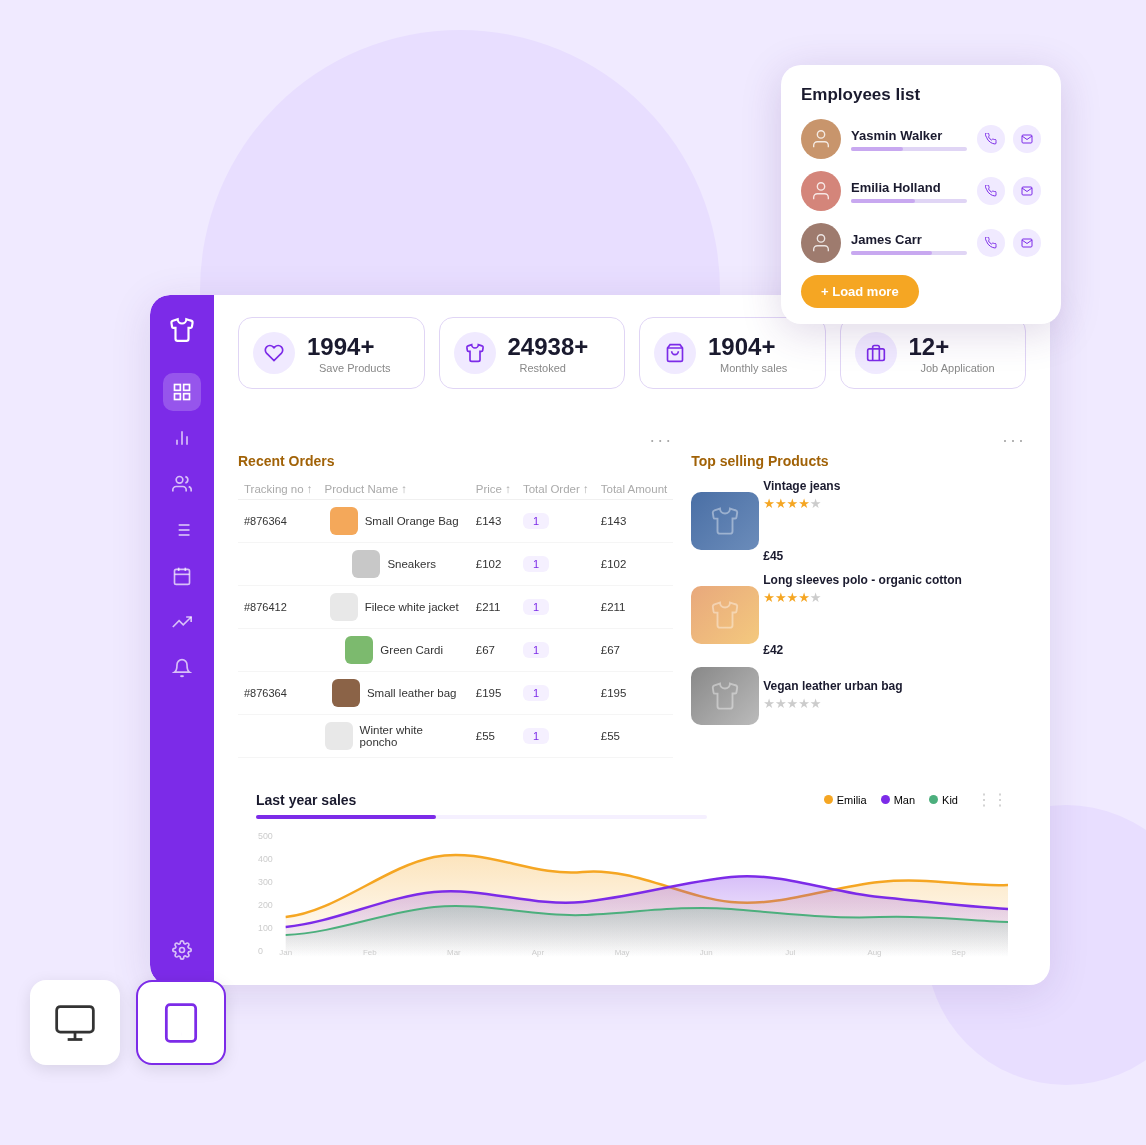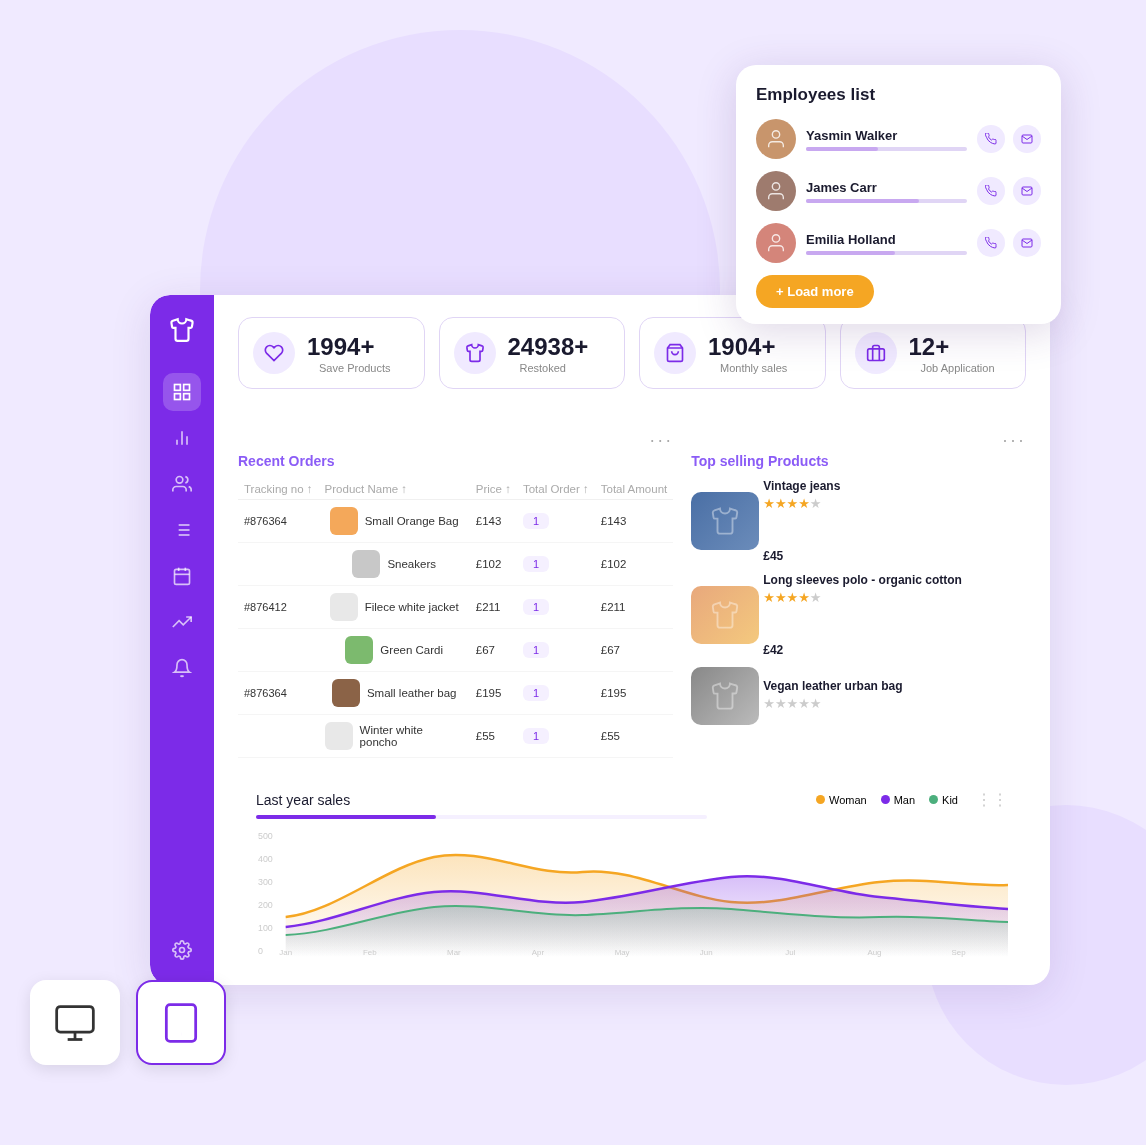--- a/index.html
+++ b/index.html
@@ -178,21 +178,21 @@
     }
     .section-header {
       display: flex;
       align-items: center;
       justify-content: space-between;
       margin-bottom: 10px;
     }
     .section-title {
       font-size: 14px;
       font-weight: 700;
-      color: #8b5cf6;
+      color: #a16207;
       margin-top: 42px;
     }
     .section-dots {
       color: #aaa;
       font-size: 18px;
       letter-spacing: 2px;
     }
 
     
     .orders-table {
@@ -267,21 +267,21 @@
       border-radius: 14px;
       padding: 16px 18px;
       margin-top: 0;
     }
     .sales-header {
       display: flex;
       align-items: center;
       justify-content: space-between;
       margin-bottom: 6px;
     }
-    .sales-title { font-size: 14px; font-weight: 400; color: #1a1a2e; }
+    .sales-title { font-size: 14px; font-weight: 700; color: #1a1a2e; }
     .legend {
       display: flex;
       gap: 14px;
       font-size: 11px;
     }
     .legend-item { display: flex; align-items: center; gap: 4px; }
     .legend-dot { width: 9px; height: 9px; border-radius: 50%; }
 
     
     .chart-container {
@@ -289,21 +289,21 @@
       height: 130px;
       position: relative;
     }
     .chart-svg { width: 100%; height: 100%; }
 
     
     .employees-card {
       position: absolute;
       top: 65px;
       right: 85px;
-      width: 325px;
+      width: 280px;
       background: #fff;
       border-radius: 20px;
       box-shadow: 0 8px 40px rgba(80,40,120,0.18);
       padding: 20px 20px 16px;
       z-index: 20;
     }
     .employees-title {
       font-size: 17px;
       font-weight: 700;
       color: #1a1a2e;
@@ -406,57 +406,57 @@
       </div>
       <div class="emp-action-btn">
         <svg width="12" height="12" viewBox="0 0 24 24" fill="none" stroke="#7c2be8" stroke-width="2">
               <path d="M4 4h16c1.1 0 2 .9 2 2v12c0 1.1-.9 2-2 2H4c-1.1 0-2-.9-2-2V6c0-1.1.9-2 2-2z"></path>
               <polyline points="22,6 12,13 2,6"></polyline>
             </svg>
       </div>
     </div>
   </div>
       <div class="employee-row">
+    <div class="employee-avatar" style="background:#d4857a;">
+      <svg width="22" height="22" viewBox="0 0 24 24" fill="none" stroke="rgba(255,255,255,0.8)" stroke-width="1.5">
+            <path d="M20 21v-2a4 4 0 00-4-4H8a4 4 0 00-4 4v2"></path>
+            <circle cx="12" cy="7" r="4"></circle>
+          </svg>
+    </div>
+    <div class="employee-info">
+      <div class="employee-name">Emilia Holland</div>
+      <div class="employee-bar">
+        <div style="height:100%;width:55%;background:#c8a8f0;border-radius:2px;"></div>
+      </div>
+    </div>
+    <div class="employee-actions">
+      <div class="emp-action-btn">
+        <svg width="12" height="12" viewBox="0 0 24 24" fill="none" stroke="#7c2be8" stroke-width="2">
+              <path d="M22 16.92v3a2 2 0 01-2.18 2 19.79 19.79 0 01-8.63-3.07A19.5 19.5 0 013.07 8.81 19.79 19.79 0 01.5 2.2 2 2 0 012.48.02h3a2 2 0 012 1.72 12.84 12.84 0 00.7 2.81 2 2 0 01-.45 2.11L6.91 7.91a16 16 0 006.18 6.18l1.27-1.27a2 2 0 012.11-.45 12.84 12.84 0 002.81.7A2 2 0 0121.98 14.9z"></path>
+            </svg>
+      </div>
+      <div class="emp-action-btn">
+        <svg width="12" height="12" viewBox="0 0 24 24" fill="none" stroke="#7c2be8" stroke-width="2">
+              <path d="M4 4h16c1.1 0 2 .9 2 2v12c0 1.1-.9 2-2 2H4c-1.1 0-2-.9-2-2V6c0-1.1.9-2 2-2z"></path>
+              <polyline points="22,6 12,13 2,6"></polyline>
+            </svg>
+      </div>
+    </div>
+  </div>
+      <div class="employee-row">
     <div class="employee-avatar" style="background:#9e7b6e;">
       <svg width="22" height="22" viewBox="0 0 24 24" fill="none" stroke="rgba(255,255,255,0.8)" stroke-width="1.5">
             <path d="M20 21v-2a4 4 0 00-4-4H8a4 4 0 00-4 4v2"></path>
             <circle cx="12" cy="7" r="4"></circle>
           </svg>
     </div>
     <div class="employee-info">
       <div class="employee-name">James Carr</div>
       <div class="employee-bar">
         <div style="height:100%;width:70%;background:#c8a8f0;border-radius:2px;"></div>
-      </div>
-    </div>
-    <div class="employee-actions">
-      <div class="emp-action-btn">
-        <svg width="12" height="12" viewBox="0 0 24 24" fill="none" stroke="#7c2be8" stroke-width="2">
-              <path d="M22 16.92v3a2 2 0 01-2.18 2 19.79 19.79 0 01-8.63-3.07A19.5 19.5 0 013.07 8.81 19.79 19.79 0 01.5 2.2 2 2 0 012.48.02h3a2 2 0 012 1.72 12.84 12.84 0 00.7 2.81 2 2 0 01-.45 2.11L6.91 7.91a16 16 0 006.18 6.18l1.27-1.27a2 2 0 012.11-.45 12.84 12.84 0 002.81.7A2 2 0 0121.98 14.9z"></path>
-            </svg>
-      </div>
-      <div class="emp-action-btn">
-        <svg width="12" height="12" viewBox="0 0 24 24" fill="none" stroke="#7c2be8" stroke-width="2">
-              <path d="M4 4h16c1.1 0 2 .9 2 2v12c0 1.1-.9 2-2 2H4c-1.1 0-2-.9-2-2V6c0-1.1.9-2 2-2z"></path>
-              <polyline points="22,6 12,13 2,6"></polyline>
-            </svg>
-      </div>
-    </div>
-  </div>
-      <div class="employee-row">
-    <div class="employee-avatar" style="background:#d4857a;">
-      <svg width="22" height="22" viewBox="0 0 24 24" fill="none" stroke="rgba(255,255,255,0.8)" stroke-width="1.5">
-            <path d="M20 21v-2a4 4 0 00-4-4H8a4 4 0 00-4 4v2"></path>
-            <circle cx="12" cy="7" r="4"></circle>
-          </svg>
-    </div>
-    <div class="employee-info">
-      <div class="employee-name">Emilia Holland</div>
-      <div class="employee-bar">
-        <div style="height:100%;width:55%;background:#c8a8f0;border-radius:2px;"></div>
       </div>
     </div>
     <div class="employee-actions">
       <div class="emp-action-btn">
         <svg width="12" height="12" viewBox="0 0 24 24" fill="none" stroke="#7c2be8" stroke-width="2">
               <path d="M22 16.92v3a2 2 0 01-2.18 2 19.79 19.79 0 01-8.63-3.07A19.5 19.5 0 013.07 8.81 19.79 19.79 0 01.5 2.2 2 2 0 012.48.02h3a2 2 0 012 1.72 12.84 12.84 0 00.7 2.81 2 2 0 01-.45 2.11L6.91 7.91a16 16 0 006.18 6.18l1.27-1.27a2 2 0 012.11-.45 12.84 12.84 0 002.81.7A2 2 0 0121.98 14.9z"></path>
             </svg>
       </div>
       <div class="emp-action-btn">
         <svg width="12" height="12" viewBox="0 0 24 24" fill="none" stroke="#7c2be8" stroke-width="2">
@@ -737,21 +737,21 @@
       </div>
     </div>
 
     <div class="sales-section">
       <div class="sales-header">
         <div class="sales-title">Last year sales</div>
         <div style="display:flex;align-items:center;gap:18px;">
           <div class="legend">
             <div class="legend-item">
               <div class="legend-dot" style="background:#f5a623;"></div>
-              <span>Woman</span>
+              <span>Emilia</span>
             </div>
             <div class="legend-item">
               <div class="legend-dot" style="background:#7c2be8;"></div>
               <span>Man</span>
             </div>
             <div class="legend-item">
               <div class="legend-dot" style="background:#4caf7d;"></div>
               <span>Kid</span>
             </div>
           </div>

